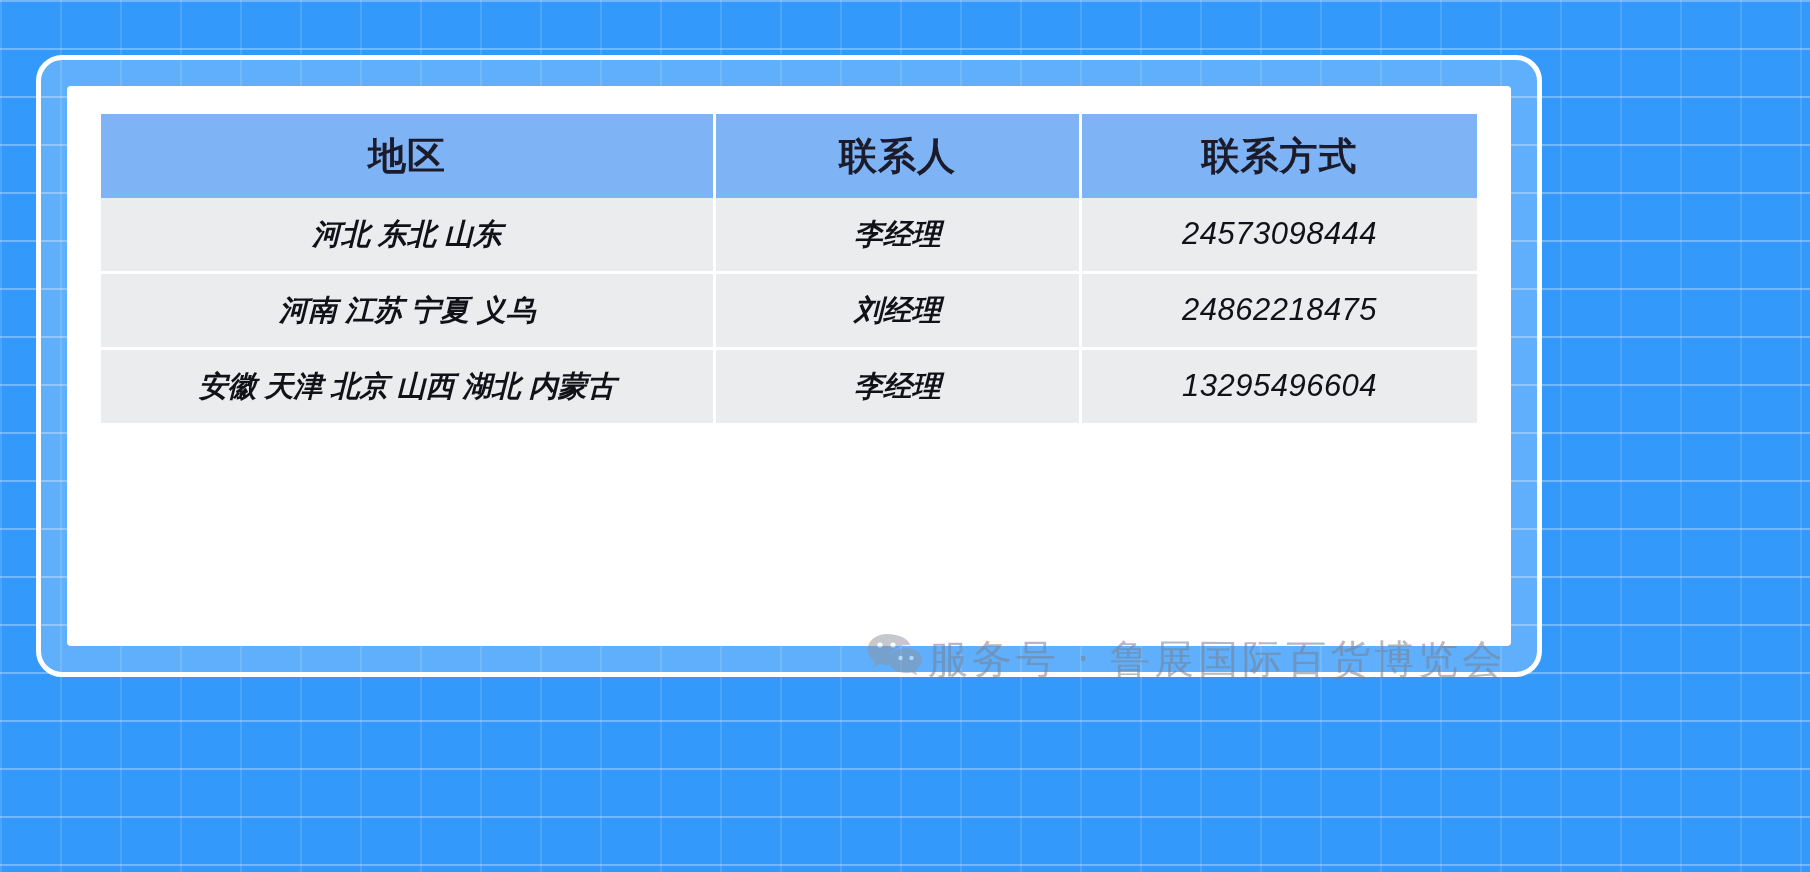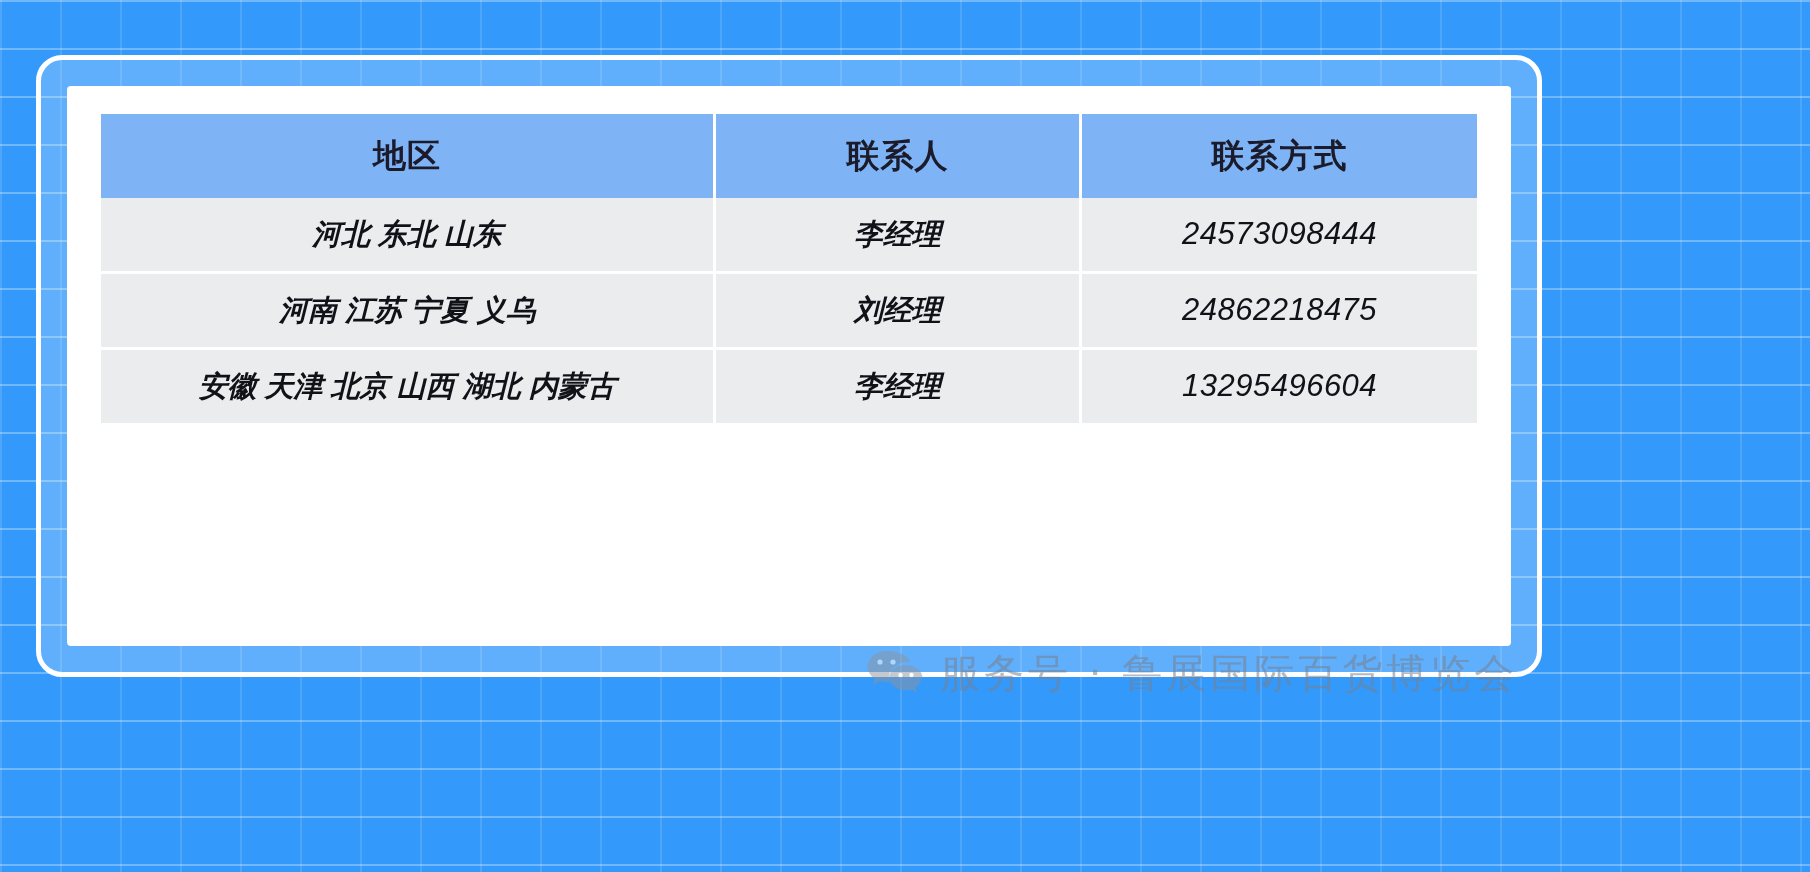--- a/index.html
+++ b/index.html
@@ -57,21 +57,21 @@
     table-layout: fixed;
   }
 
   table.contact-table col.col-region  { width: 44.7%; }
   table.contact-table col.col-person  { width: 26.6%; }
   table.contact-table col.col-phone   { width: 28.7%; }
 
   thead th {
     background: #7eb3f5;
     color: #1b1b2b;
-    font-size: 33px;
+    font-size: 38px;
     font-weight: bold;
     text-align: center;
     height: 84px;
     vertical-align: middle;
     border-right: 3px solid #ffffff;
     letter-spacing: 1px;
   }
   thead th:last-child { border-right: none; }
 
   tbody td {
@@ -95,24 +95,24 @@
   td.cell-phone {
     font-weight: normal;
     font-size: 31px;
     letter-spacing: 0.5px;
   }
 
   
   #watermark {
     position: absolute;
     left: 866px;
-    top: 646px;
+    top: 632px;
     display: flex;
-    align-items: center;
-    gap: 16px;
+    align-items: flex-start;
+    gap: 4px;
     pointer-events: none;
   }
 
   #watermark .wm-text {
     font-size: 40px;
     color: rgba(120,128,140,0.55);
     letter-spacing: 4px;
     white-space: nowrap;
     font-family: "DejaVu Sans", sans-serif;
   }

